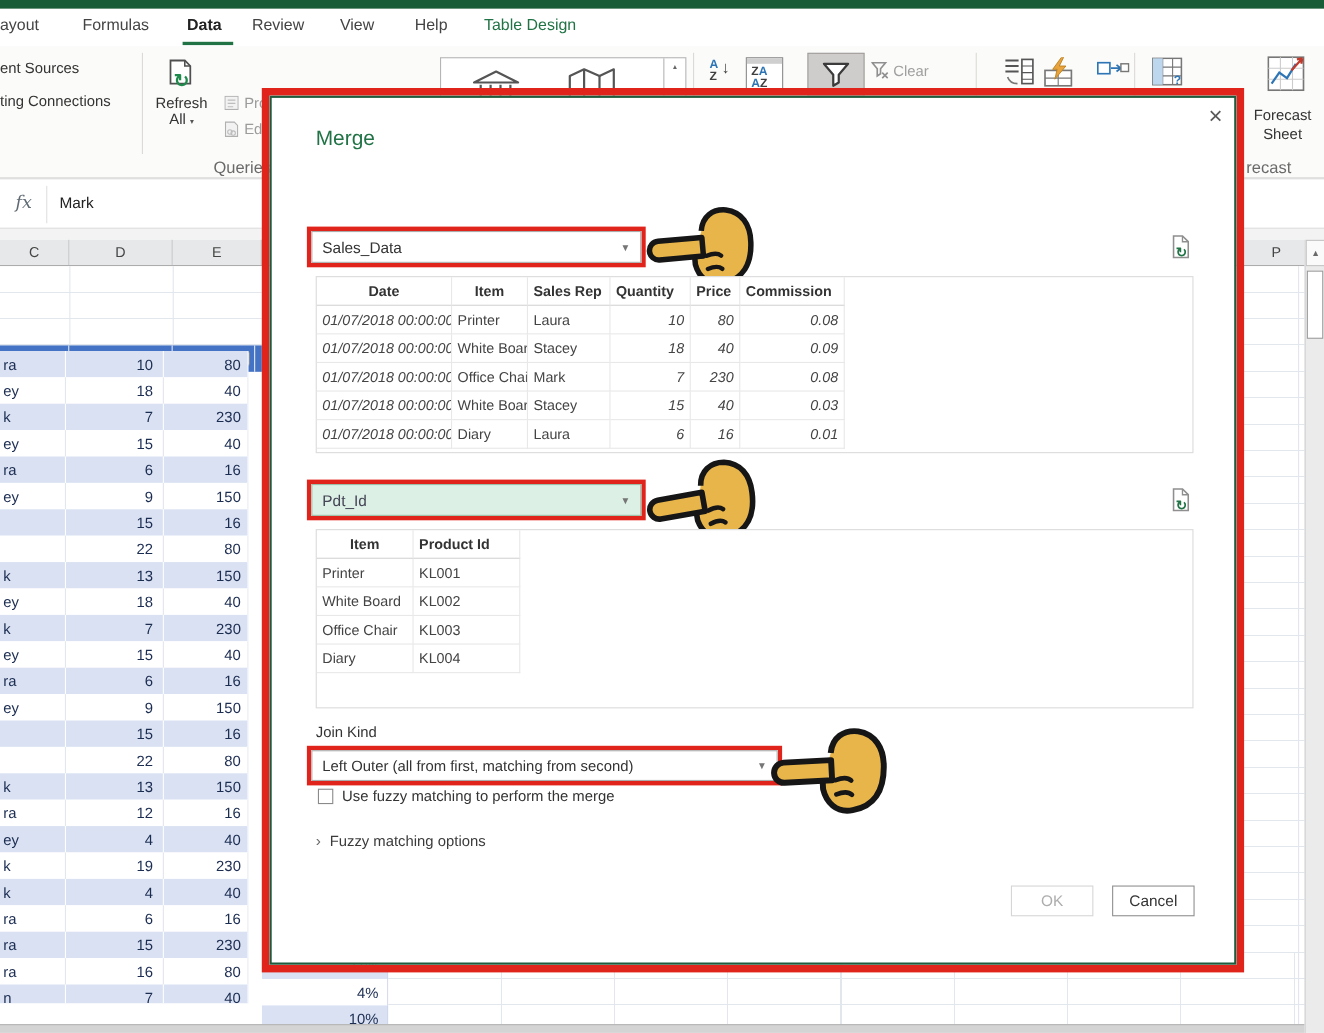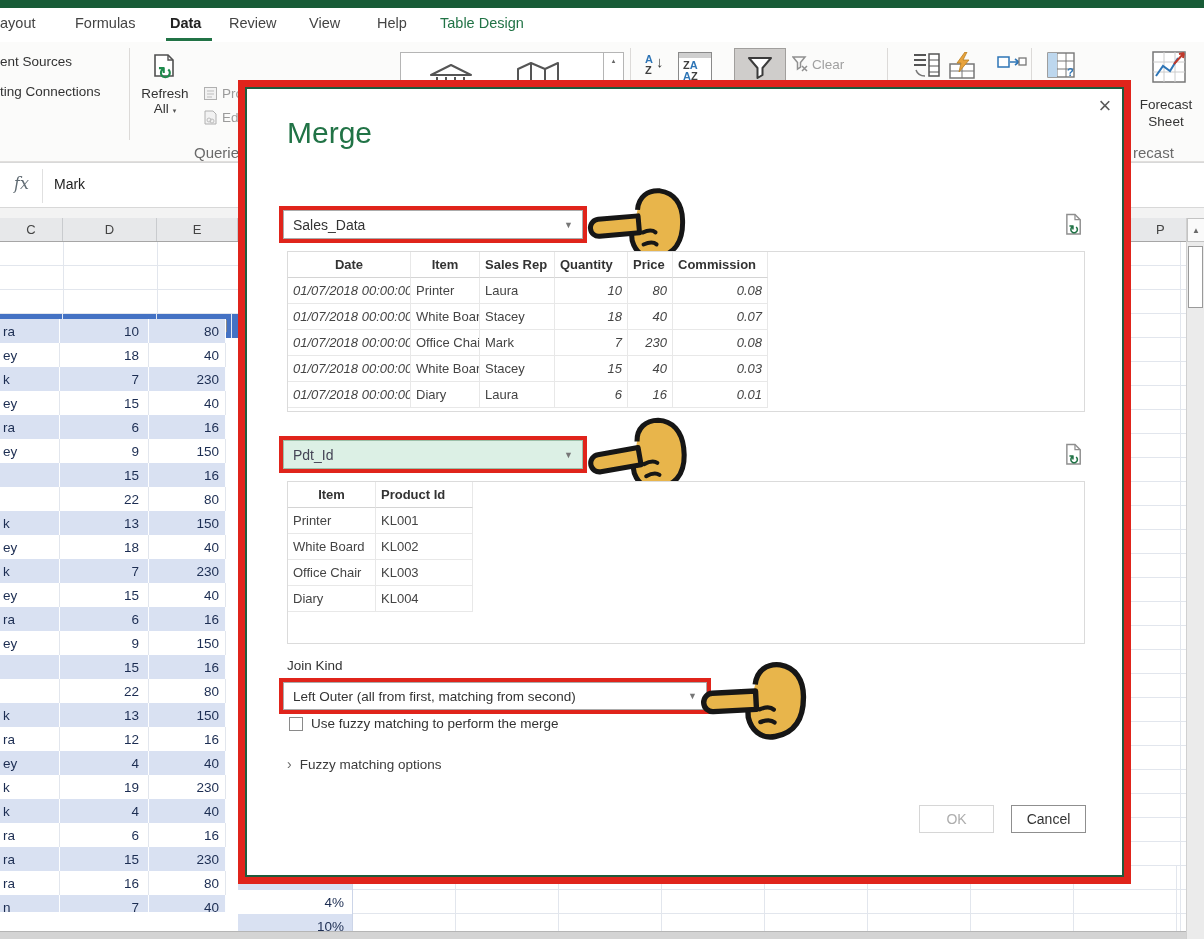--- a/index.html
+++ b/index.html
@@ -60,21 +60,21 @@
 .pct-cell{height:24px;display:flex;align-items:center;justify-content:flex-end;padding-right:8px;font-size:13.5px;color:#1C2D52;border-right:1px solid #CCD5E8}
 #bottom-strip{left:0;top:931px;width:1186px;height:8px;background:#D4D4D4;border-top:1px solid #B5B5B5}
 
 #vscroll{left:1186px;top:218px;width:18px;height:721px;background:#EBEBEB;border-left:1px solid #D0D0D0}
 #vs-up{position:absolute;left:0;top:0;width:18px;height:24px;background:#FAFAFA;border:1px solid #C3C3C3;font-size:8px;color:#6a6a6a;display:flex;align-items:center;justify-content:center}
 #vs-thumb{position:absolute;left:1px;top:28px;width:15px;height:62px;background:#fff;border:1px solid #9A9A9A}
 
 #dialog{left:238px;top:80px;width:893px;height:804px;border:7px solid #E0241B;z-index:30}
 #dialog-inner{position:absolute;inset:0;border:2px solid #1E5B3C;background:#fff}
 #dlg-close{position:absolute;left:846px;top:5px;width:24px;height:24px;font-size:22px;color:#5A5A5A;display:flex;align-items:center;justify-content:center;cursor:default}
-#dlg-title{position:absolute;left:40px;top:27px;font-size:30px;color:#217346;font-weight:400}
+#dlg-title{position:absolute;left:40px;top:27px;font-size:19px;color:#217346;font-weight:400}
 #dlg-subtitle{position:absolute;left:40px;top:78px;font-size:14.5px;color:#3F3F3F}
 .red-box{position:absolute;border:4px solid #E0241B}
 .pq-select{width:100%;height:100%;border:1px solid #ABABAB;background:#fff;display:flex;align-items:center;justify-content:space-between;padding:0 9px;font-size:14px;color:#333;white-space:nowrap;overflow:hidden}
 .pq-select .arr{font-size:9px;color:#767676;margin-left:6px}
 .pq-select.green{background:#DCF0E5;border-color:#9CBFA9;color:#445}
 .pv-box{position:absolute;border:1px solid #DBDBDB;background:#fff}
 .pq-row{display:flex}
 .pqc{height:26px;display:flex;align-items:center;padding:0 5px;font-size:13px;color:#444;border-right:1px solid #E8E8E8;border-bottom:1px solid #E8E8E8;white-space:nowrap;overflow:hidden}
 .pqh{font-weight:bold;color:#333;border-bottom-color:#D4D4D4}
 .ctr{justify-content:center}
@@ -444,21 +444,21 @@
             <div class="pqc ital rgt" style="width: 73px;">10</div>
             <div class="pqc ital rgt" style="width: 45px;">80</div>
             <div class="pqc ital rgt" style="width: 95px;">0.08</div>
           </div>
           <div class="pq-row">
             <div class="pqc ital" style="width: 123px;">01/07/2018 00:00:00</div>
             <div class="pqc" style="width: 69px;">White Board</div>
             <div class="pqc" style="width: 75px;">Stacey</div>
             <div class="pqc ital rgt" style="width: 73px;">18</div>
             <div class="pqc ital rgt" style="width: 45px;">40</div>
-            <div class="pqc ital rgt" style="width: 95px;">0.07</div>
+            <div class="pqc ital rgt" style="width: 95px;">0.09</div>
           </div>
           <div class="pq-row">
             <div class="pqc ital" style="width: 123px;">01/07/2018 00:00:00</div>
             <div class="pqc" style="width: 69px;">Office Chair</div>
             <div class="pqc" style="width: 75px;">Mark</div>
             <div class="pqc ital rgt" style="width: 73px;">7</div>
             <div class="pqc ital rgt" style="width: 45px;">230</div>
             <div class="pqc ital rgt" style="width: 95px;">0.08</div>
           </div>
           <div class="pq-row">

